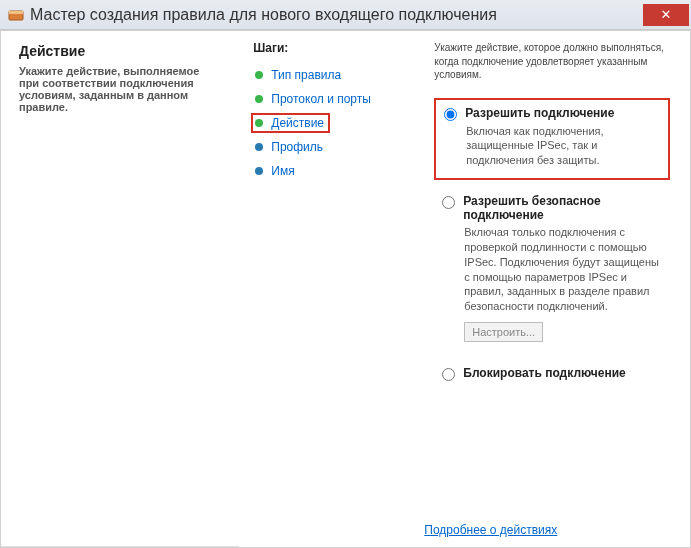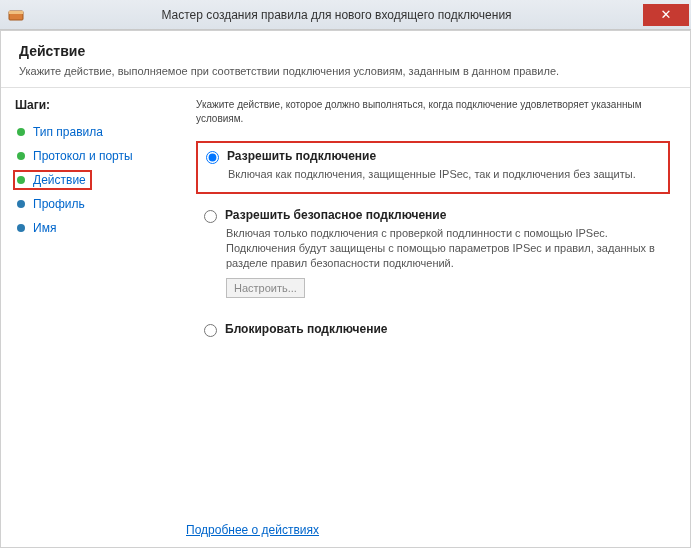--- a/index.html
+++ b/index.html
@@ -20,23 +20,23 @@
     border-bottom: 1px solid #c8c8c8;
     position: relative;
   }
   .titlebar-icon {
     width: 16px; height: 16px;
     margin-right: 6px;
     display: inline-flex; align-items: center; justify-content: center;
   }
   .titlebar-title {
     flex: 1;
-    text-align: center;
+    text-align: left;
     color: #333;
-    font-size: 12px;
+    font-size: 16px;
   }
   .close-btn {
     width: 46px; height: 22px;
     background: #c63a31;
     color: #fff;
     display: flex; align-items: center; justify-content: center;
     font-size: 13px;
     margin-right: 2px;
   }
   .header-band {
@@ -45,20 +45,21 @@
   }
   .header-band h2 {
     font-size: 14px;
     font-weight: bold;
     color: #222;
     margin-bottom: 6px;
   }
   .header-band p {
     font-size: 11px;
     color: #555;
+    font-weight: bold;
   }
   .body-row { display: flex; height: 100%; }
   .sidebar {
     width: 185px;
     padding: 10px 8px 10px 14px;
     flex-shrink: 0;
   }
   .sidebar-title {
     font-weight: bold;
     font-size: 12px;
@@ -162,21 +163,21 @@
     border: 1px solid #a8a8a8;
     cursor: pointer;
   }
   .btn.disabled { color: #999; }
   .btn.primary-highlight {
     outline: 2px solid #d93025;
     outline-offset: 2px;
   }
   .page {
     display: flex;
-    flex-direction: column;
+    flex-direction: row;
     height: calc(548px - 30px);
     border: 1px solid #d0d0d0;
   }
 </style>
 </head>
 <body>
 
 <div class="titlebar">
   <span class="titlebar-icon">
     <svg width="16" height="16" viewBox="0 0 16 16">

